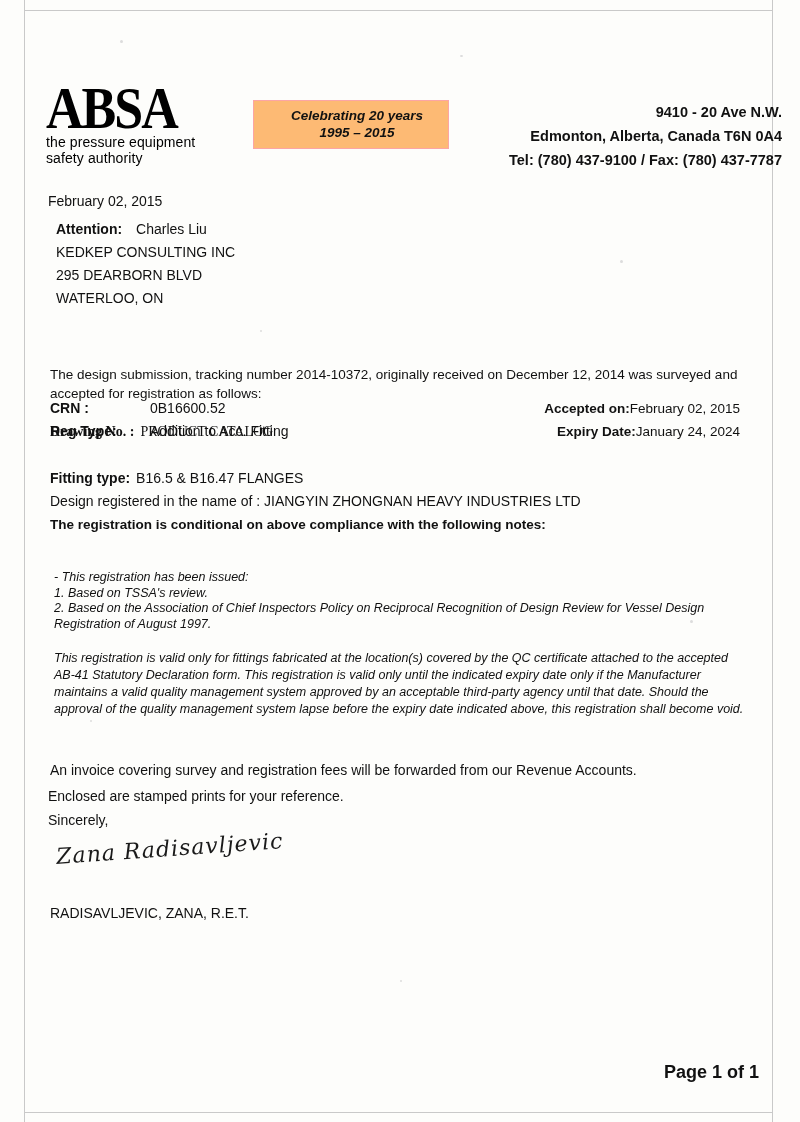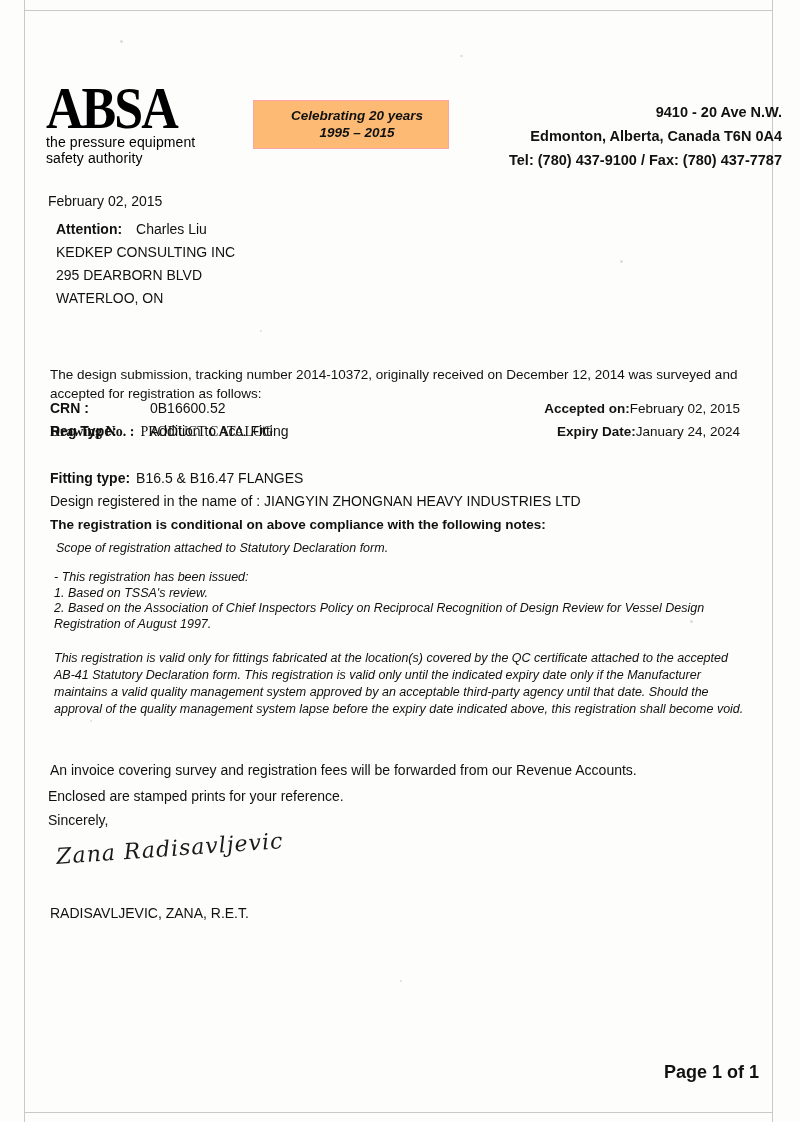--- a/index.html
+++ b/index.html
@@ -278,21 +278,20 @@
 
   <div class="kv-right kv-accepted">
     <span class="k">Accepted on:</span><span class="v">February 02, 2015</span>
   </div>
   <div class="kv-right kv-expiry">
     <span class="k">Expiry Date:</span><span class="v">January 24, 2024</span>
   </div>
 
   <div class="line-registered">Design registered in the name of : JIANGYIN ZHONGNAN HEAVY INDUSTRIES LTD</div>
   <div class="line-conditional">The registration is conditional on above compliance with the following notes:</div>
-  <div class="line-scope">Scope of registration attached to Statutory Declaration form.</div>
 
   <div class="notes-block">
     <div class="n-head">- This registration has been issued:</div>
     <div>1. Based on TSSA's review.</div>
     <div>2. Based on the Association of Chief Inspectors Policy on Reciprocal Recognition of Design Review for Vessel Design Registration of August 1997.</div>
   </div>
 
   <div class="valid-block">This registration is valid only for fittings fabricated at the location(s) covered by the QC certificate attached to the accepted AB-41 Statutory Declaration form.  This registration is valid only until the indicated expiry date only if the Manufacturer maintains a valid quality management system approved by an acceptable third-party agency until that date.  Should the approval of the quality management system lapse before the expiry date indicated above, this registration shall become void.</div>
 
   <div class="line-invoice">An invoice covering survey and registration fees will be forwarded from our Revenue Accounts.</div>

